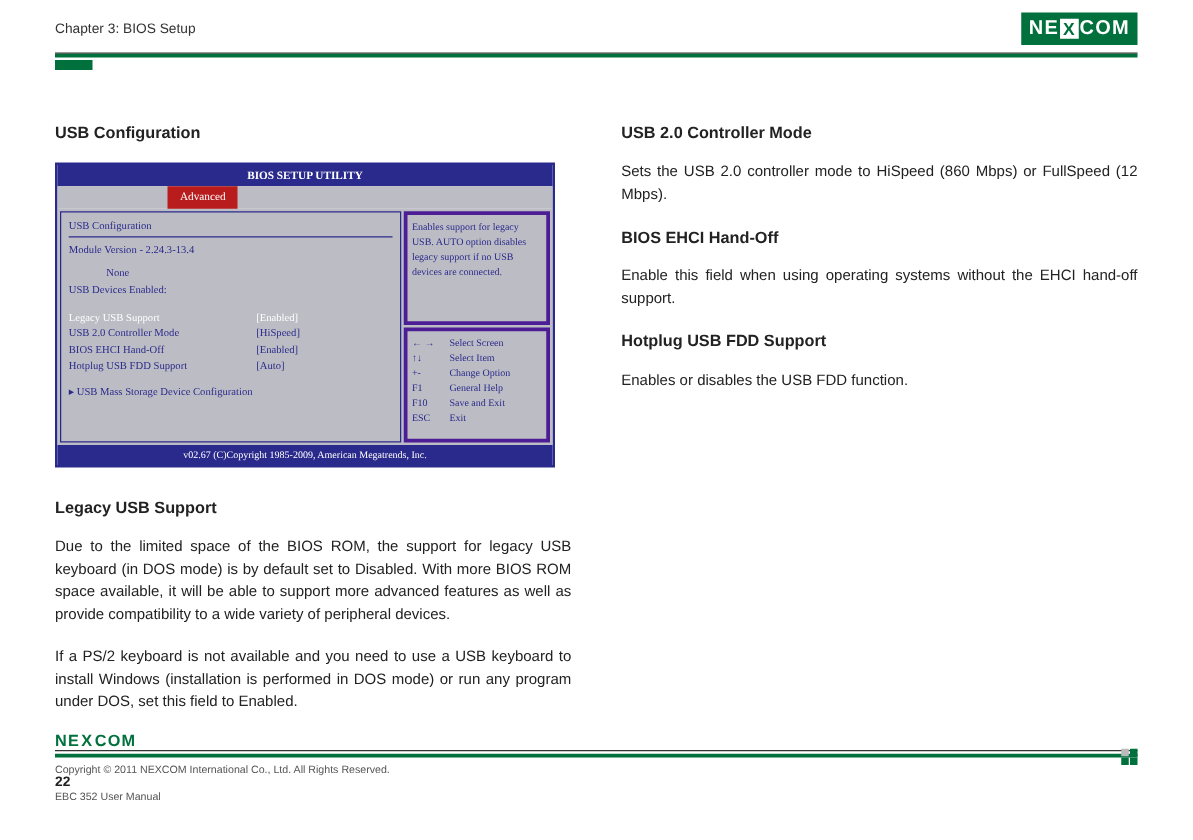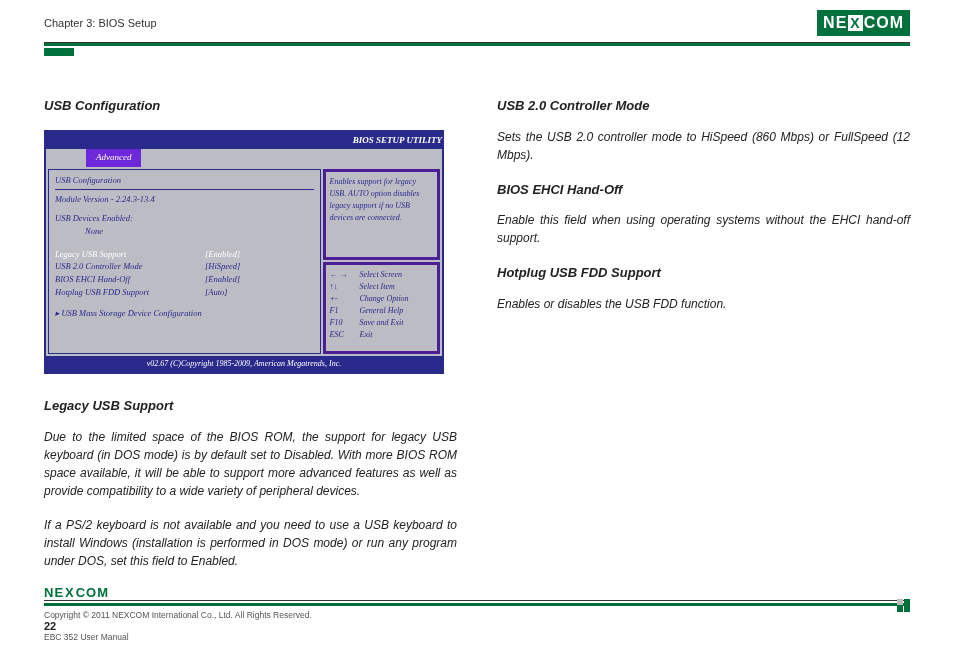--- a/index.html
+++ b/index.html
@@ -6,29 +6,29 @@
   html, body { width: 954px; height: 672px; font-family: Arial, Helvetica, sans-serif; color: #222; background: #fff; }
   .page { position: relative; width: 954px; height: 652px; padding: 10px 44px 0 44px; }
   .hdr { display: flex; justify-content: space-between; align-items: center; padding-bottom: 4px; }
   .chapter { font-size: 11px; color: #333; }
   .logo { display: flex; align-items: center; background: #00703c; color: #fff; font-weight: bold; padding: 4px 6px; font-size: 16px; letter-spacing: 1px; }
   .logo .x { background: #fff; color: #00703c; padding: 0 2px; margin: 0 1px; font-size: 14px; }
   .rule { height: 3px; background: #00703c; margin-bottom: 2px; }
   .tab { width: 30px; height: 8px; background: #00703c; }
   .rule-thin { height: 1px; background: #333; margin-top: 2px; }
   .cols { display: flex; gap: 40px; margin-top: 40px; }
-  .col { flex: 1; font-size: 12px; line-height: 1.5; font-style: italic; }
+  .col { flex: 1; font-size: 12px; line-height: 1.5; }
   .h { font-weight: bold; font-size: 13px; margin-bottom: 12px; }
   .p { margin-bottom: 16px; text-align: justify; }
   
   .bios { border: 2px solid #2a2a8c; width: 400px; margin: 14px 0 22px 0; font-family: "Times New Roman", serif; }
-  .bios-title { background: #2a2a8c; color: #fff; text-align: right; font-size: 9px; font-weight: bold; padding: 2px 0; }
+  .bios-title { background: #2a2a8c; color: #fff; text-align: center; font-size: 9px; font-weight: bold; padding: 2px 0; }
   .bios-tabs { background: #bcbcc4; display: flex; font-size: 9px; }
   .bios-tab { padding: 2px 10px; color: #2a2a8c; }
-  .bios-tab.active { background: #6d28d9; color: #fff; }
+  .bios-tab.active { background: #b91c1c; color: #fff; margin-left: 48px; }
   .bios-body { display: flex; background: #bcbcc4; }
   .bios-left { flex: 2.2; border: 1px solid #2a2a8c; margin: 2px; padding: 4px 6px; font-size: 8.5px; color: #2a2a8c; }
   .bios-right { flex: 1; display: flex; flex-direction: column; margin: 2px 2px 2px 0; }
   .bios-help, .bios-keys { border: 3px solid #4c1d95; padding: 4px; font-size: 8px; color: #2a2a8c; }
   .bios-help { flex: 1; margin-bottom: 2px; }
   .bios-keys { flex: 1; }
   .bios-line { display: flex; }
   .bios-line .lbl { width: 150px; }
   .bios-line .val { }
   .white { color: #fff; }
@@ -73,22 +73,22 @@
         <div class="bios-title">BIOS SETUP UTILITY</div>
         <div class="bios-tabs">
           <div style="width:40px"></div>
           <div class="bios-tab active">Advanced</div>
         </div>
         <div class="bios-body">
           <div class="bios-left">
             <div style="border-bottom:1px solid #2a2a8c;padding-bottom:3px;margin-bottom:3px">USB Configuration</div>
             <div>Module Version - 2.24.3-13.4</div>
             <div style="height:6px"></div>
+            <div style="padding-left:30px">None</div>
             <div>USB Devices Enabled:</div>
-            <div style="padding-left:30px">None</div>
             <div style="height:10px"></div>
             <div id="bios-rows">
                 <div class="bios-line white">
                   <span class="lbl" style="color: rgb(255, 255, 255);">Legacy USB Support</span>
                   <span class="val" style="color: rgb(255, 255, 255);">[Enabled]</span>
                 </div>
                 <div class="bios-line">
                   <span class="lbl">USB 2.0 Controller Mode</span>
                   <span class="val">[HiSpeed]</span>
                 </div>

